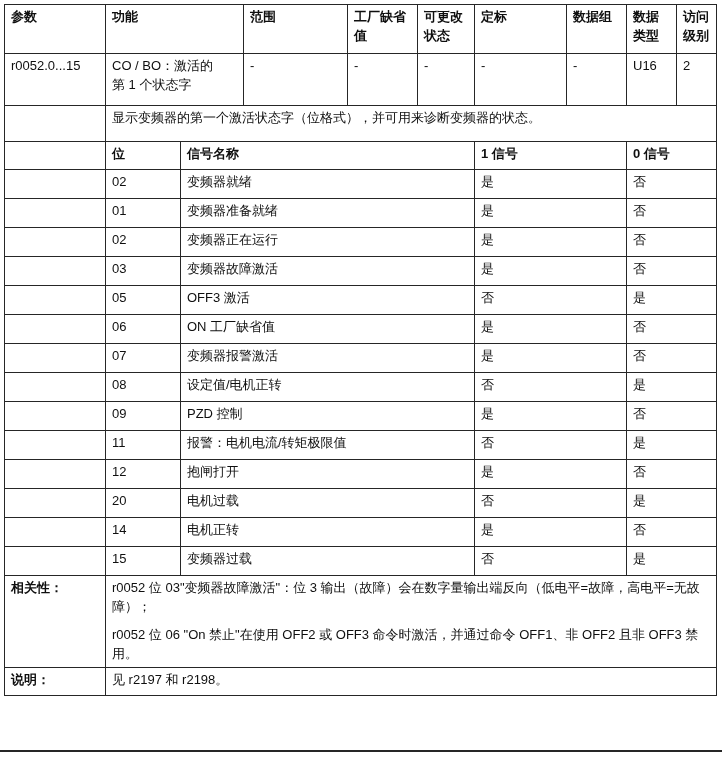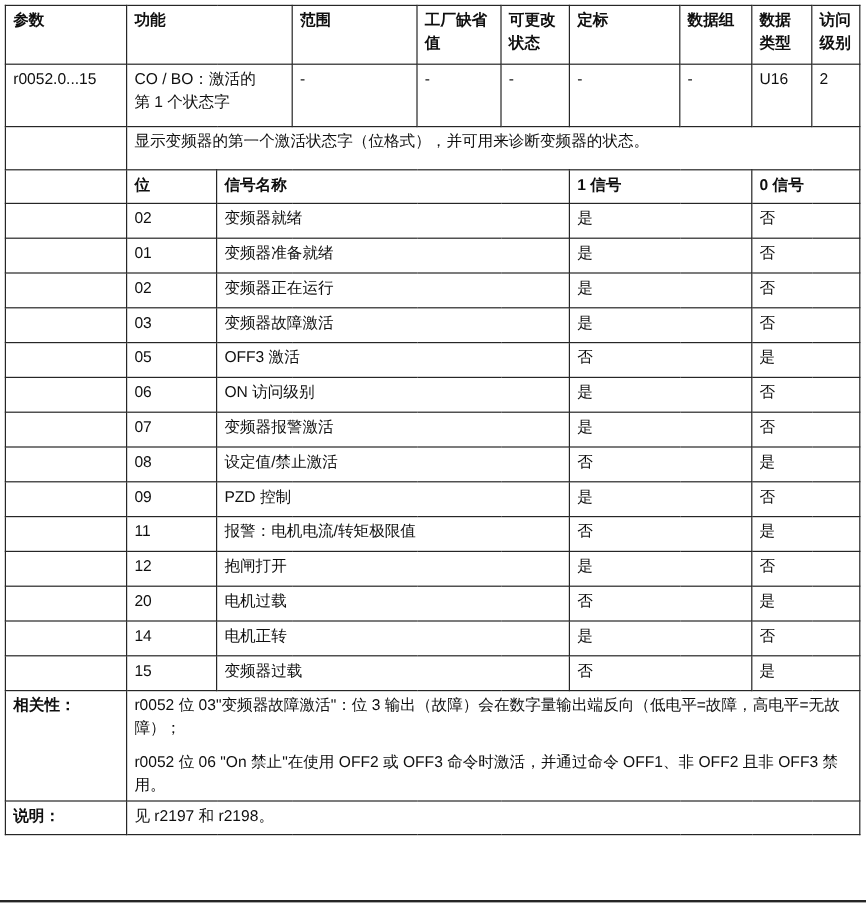--- a/index.html
+++ b/index.html
@@ -125,35 +125,35 @@
     <tr class="r-bit">
       <td></td>
       <td>05</td>
       <td colspan="4">OFF3 激活</td>
       <td colspan="2">否</td>
       <td colspan="2">是</td>
     </tr>
     <tr class="r-bit">
       <td></td>
       <td>06</td>
-      <td colspan="4">ON 访问级别</td>
+      <td colspan="4">ON 工厂缺省值</td>
       <td colspan="2">是</td>
       <td colspan="2">否</td>
     </tr>
     <tr class="r-bit">
       <td></td>
       <td>07</td>
       <td colspan="4">变频器报警激活</td>
       <td colspan="2">是</td>
       <td colspan="2">否</td>
     </tr>
     <tr class="r-bit">
       <td></td>
       <td>08</td>
-      <td colspan="4">设定值/禁止激活</td>
+      <td colspan="4">设定值/电机正转</td>
       <td colspan="2">否</td>
       <td colspan="2">是</td>
     </tr>
     <tr class="r-bit">
       <td></td>
       <td>09</td>
       <td colspan="4">PZD 控制</td>
       <td colspan="2">是</td>
       <td colspan="2">否</td>
     </tr>

